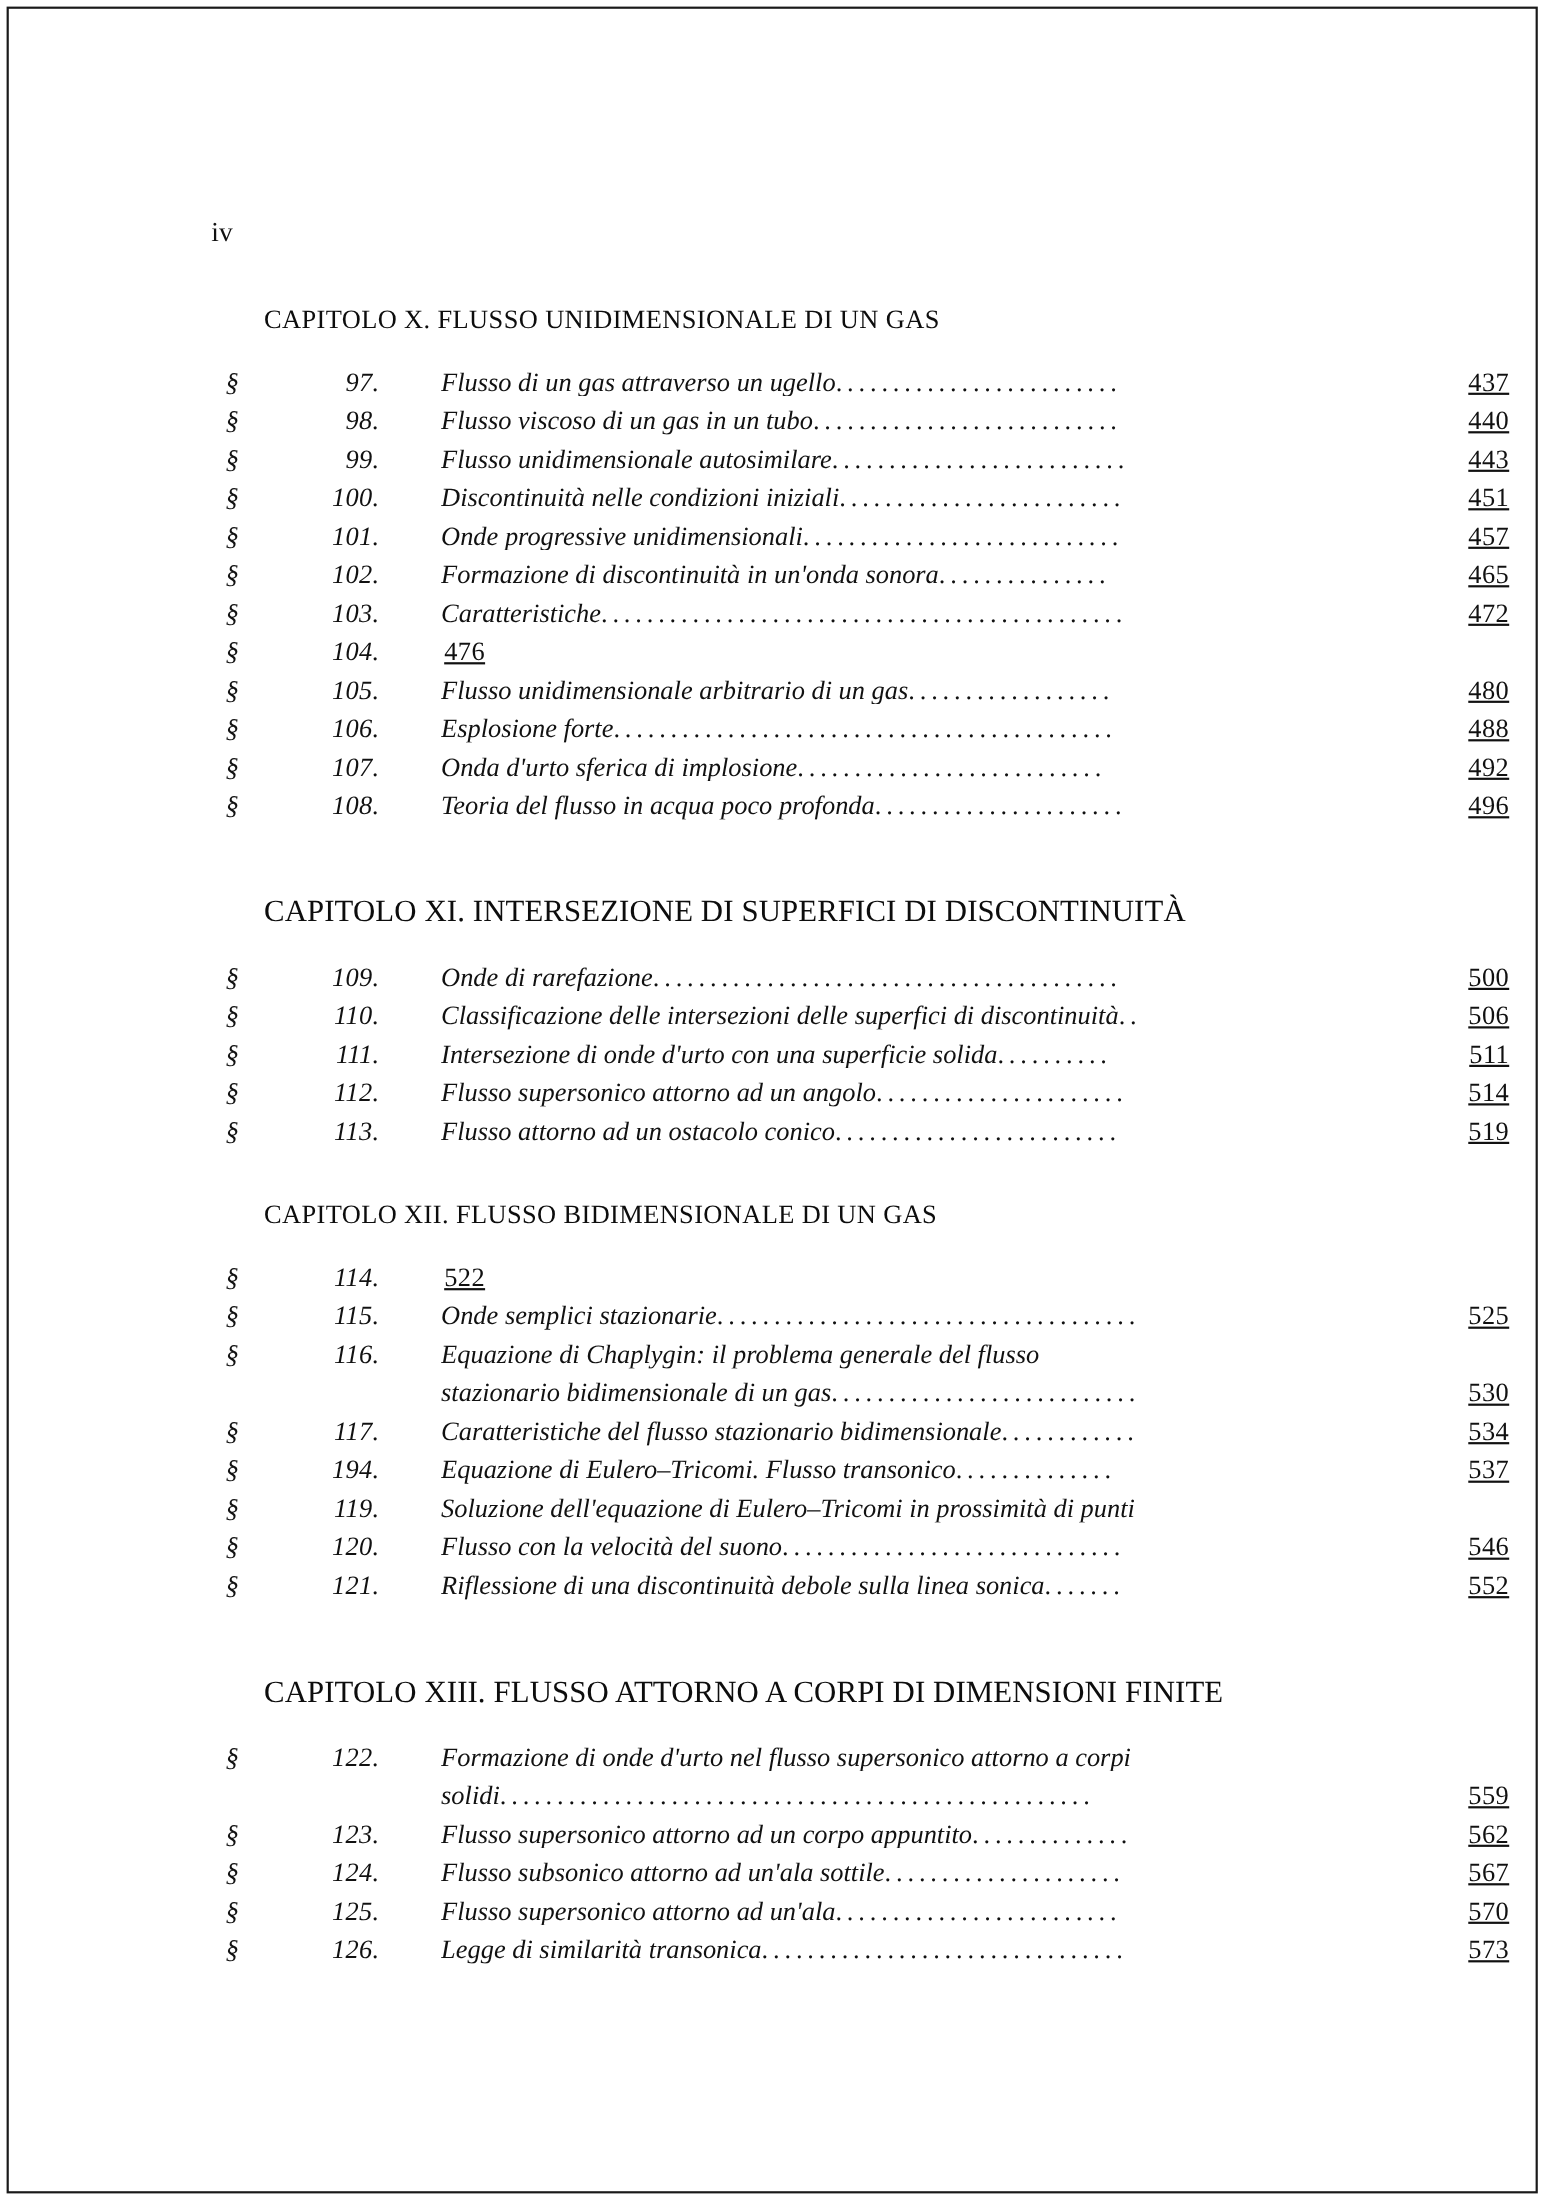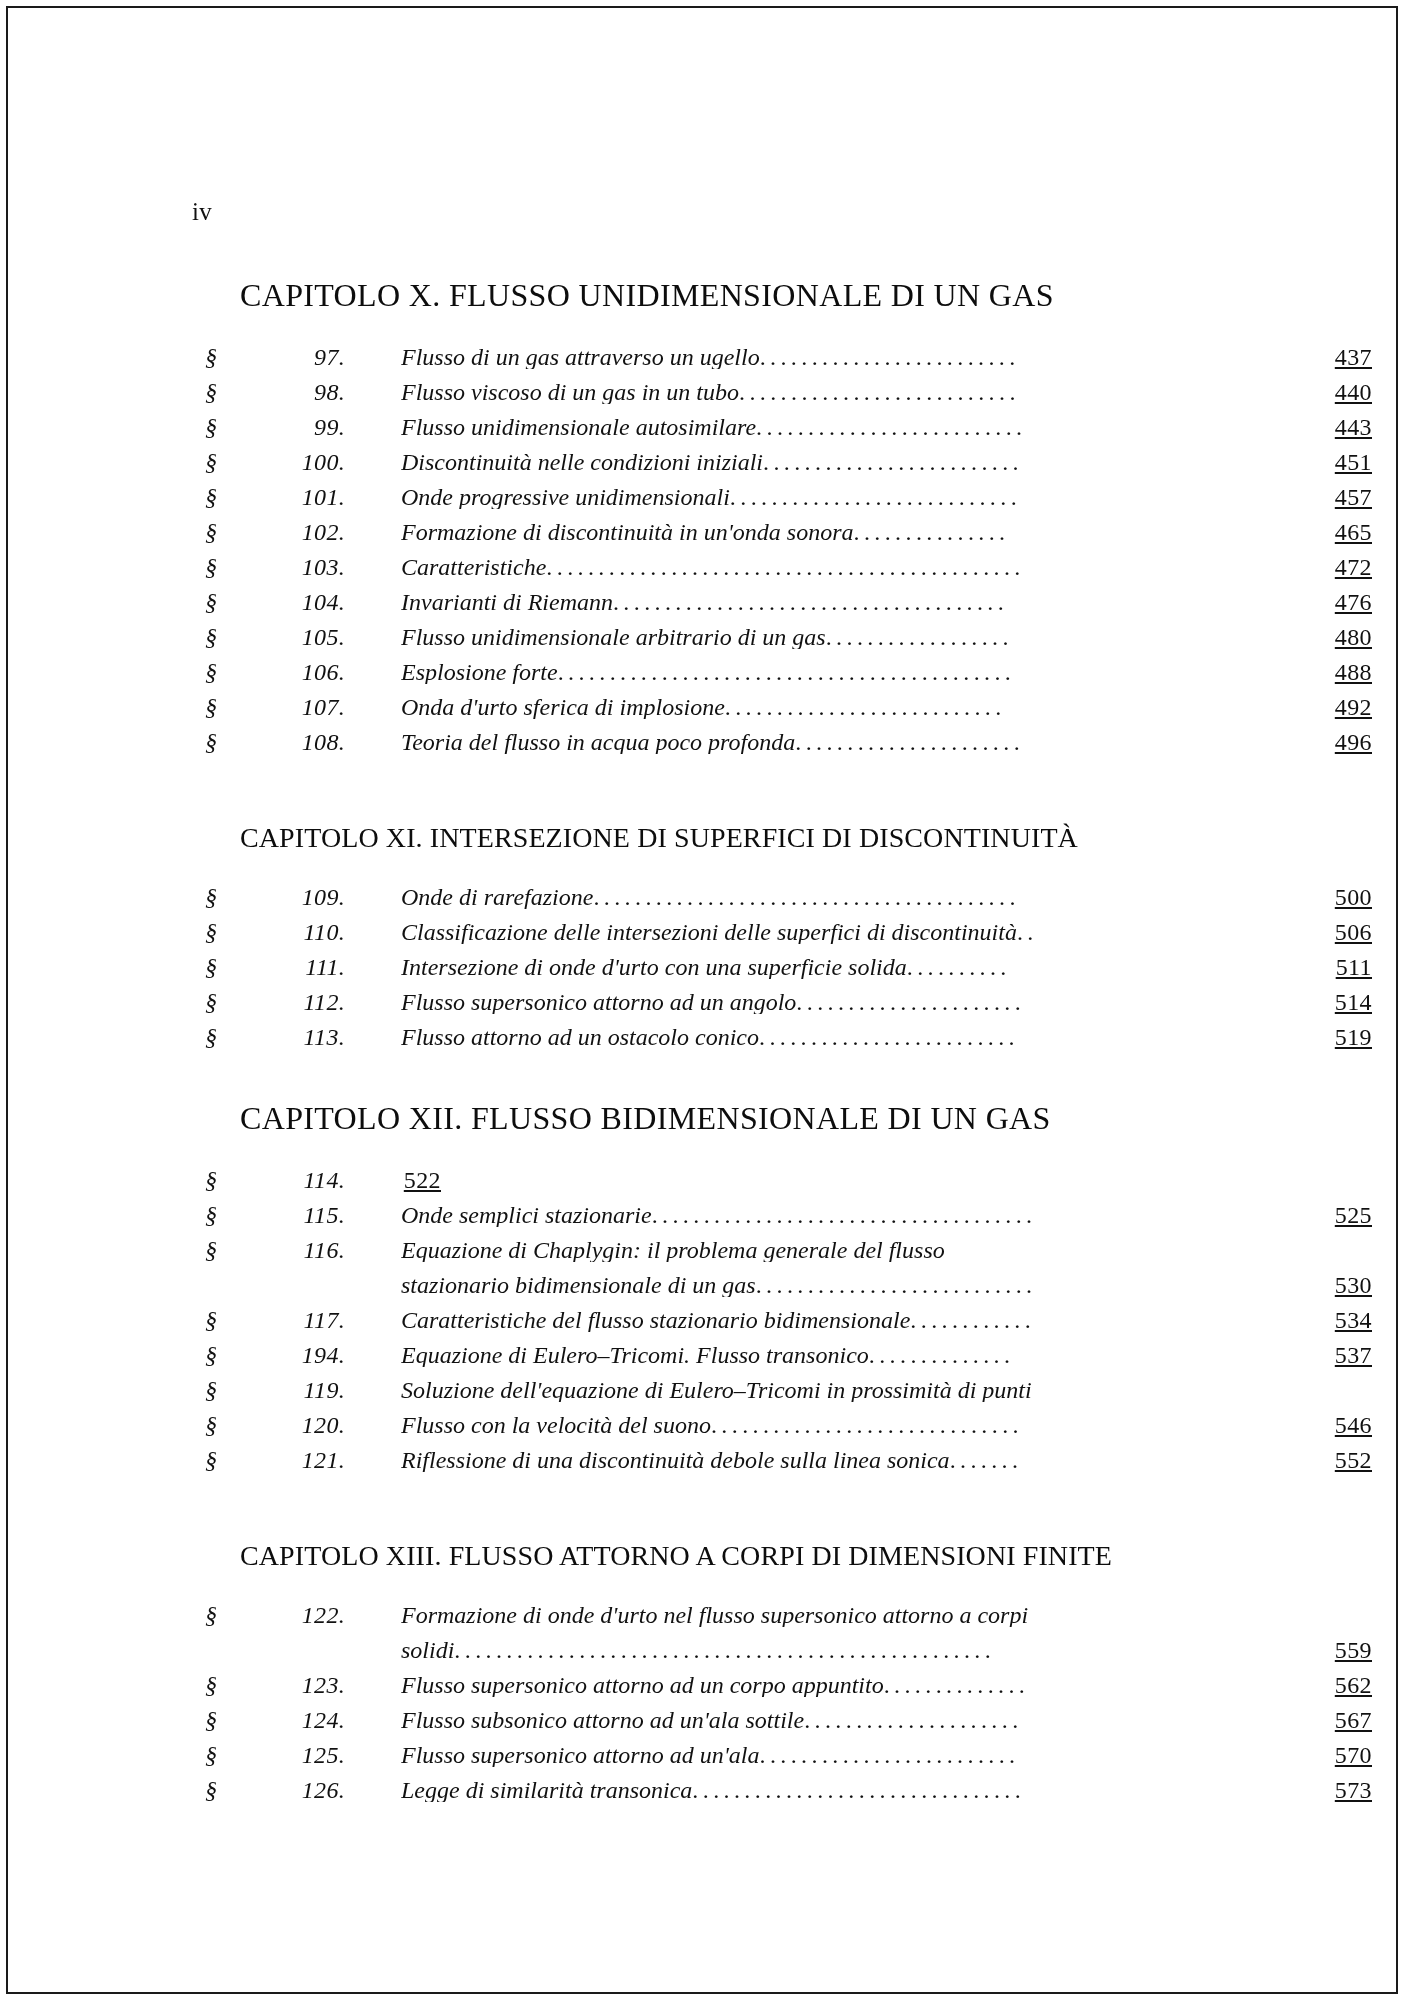--- a/index.html
+++ b/index.html
@@ -50,21 +50,21 @@
     top: 278px;
     width: 1416px;
   }
 
   .chapter-block {
     margin-bottom: 0;
   }
 
   .chapter-head {
     font-family: "Liberation Serif", "DejaVu Serif", serif;
-    font-size: 32px;
+    font-size: 24px;
     color: #0d0d0d;
     text-align: left;
     margin-left: 240px;
     margin-right: 60px;
     letter-spacing: 0.35px;
     white-space: nowrap;
     line-height: 1.1;
   }
 
   .chapter-head.wide {
@@ -184,21 +184,20 @@
               <div class="title-col"><span class="title-text">Formazione di discontinuità in un'onda sonora</span><span class="leader">...............</span></div>
               <div class="pagenum">465</div>
             </div>
             <div class="entry">
               <div class="sec-col"><span class="sect-sign">§</span><span>103.</span></div>
               <div class="title-col"><span class="title-text">Caratteristiche</span><span class="leader">..............................................</span></div>
               <div class="pagenum">472</div>
             </div>
             <div class="entry">
               <div class="sec-col"><span class="sect-sign">§</span><span>104.</span></div>
-              <div class="title-col"><span class="title-text">Invarianti di Riemann</span><span class="leader">......................................</span></div>
               <div class="pagenum">476</div>
             </div>
             <div class="entry">
               <div class="sec-col"><span class="sect-sign">§</span><span>105.</span></div>
               <div class="title-col"><span class="title-text">Flusso unidimensionale arbitrario di un gas</span><span class="leader">..................</span></div>
               <div class="pagenum">480</div>
             </div>
             <div class="entry">
               <div class="sec-col"><span class="sect-sign">§</span><span>106.</span></div>
               <div class="title-col"><span class="title-text">Esplosione forte</span><span class="leader">............................................</span></div>

